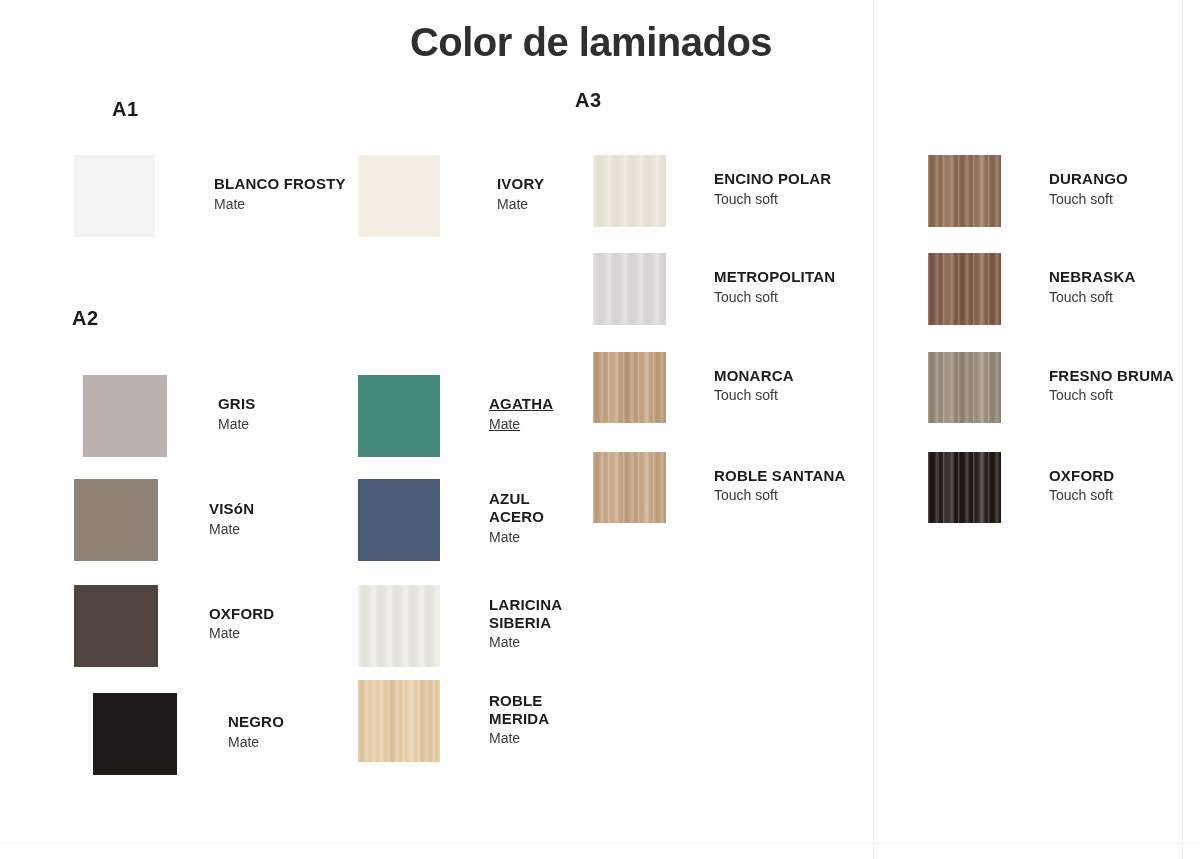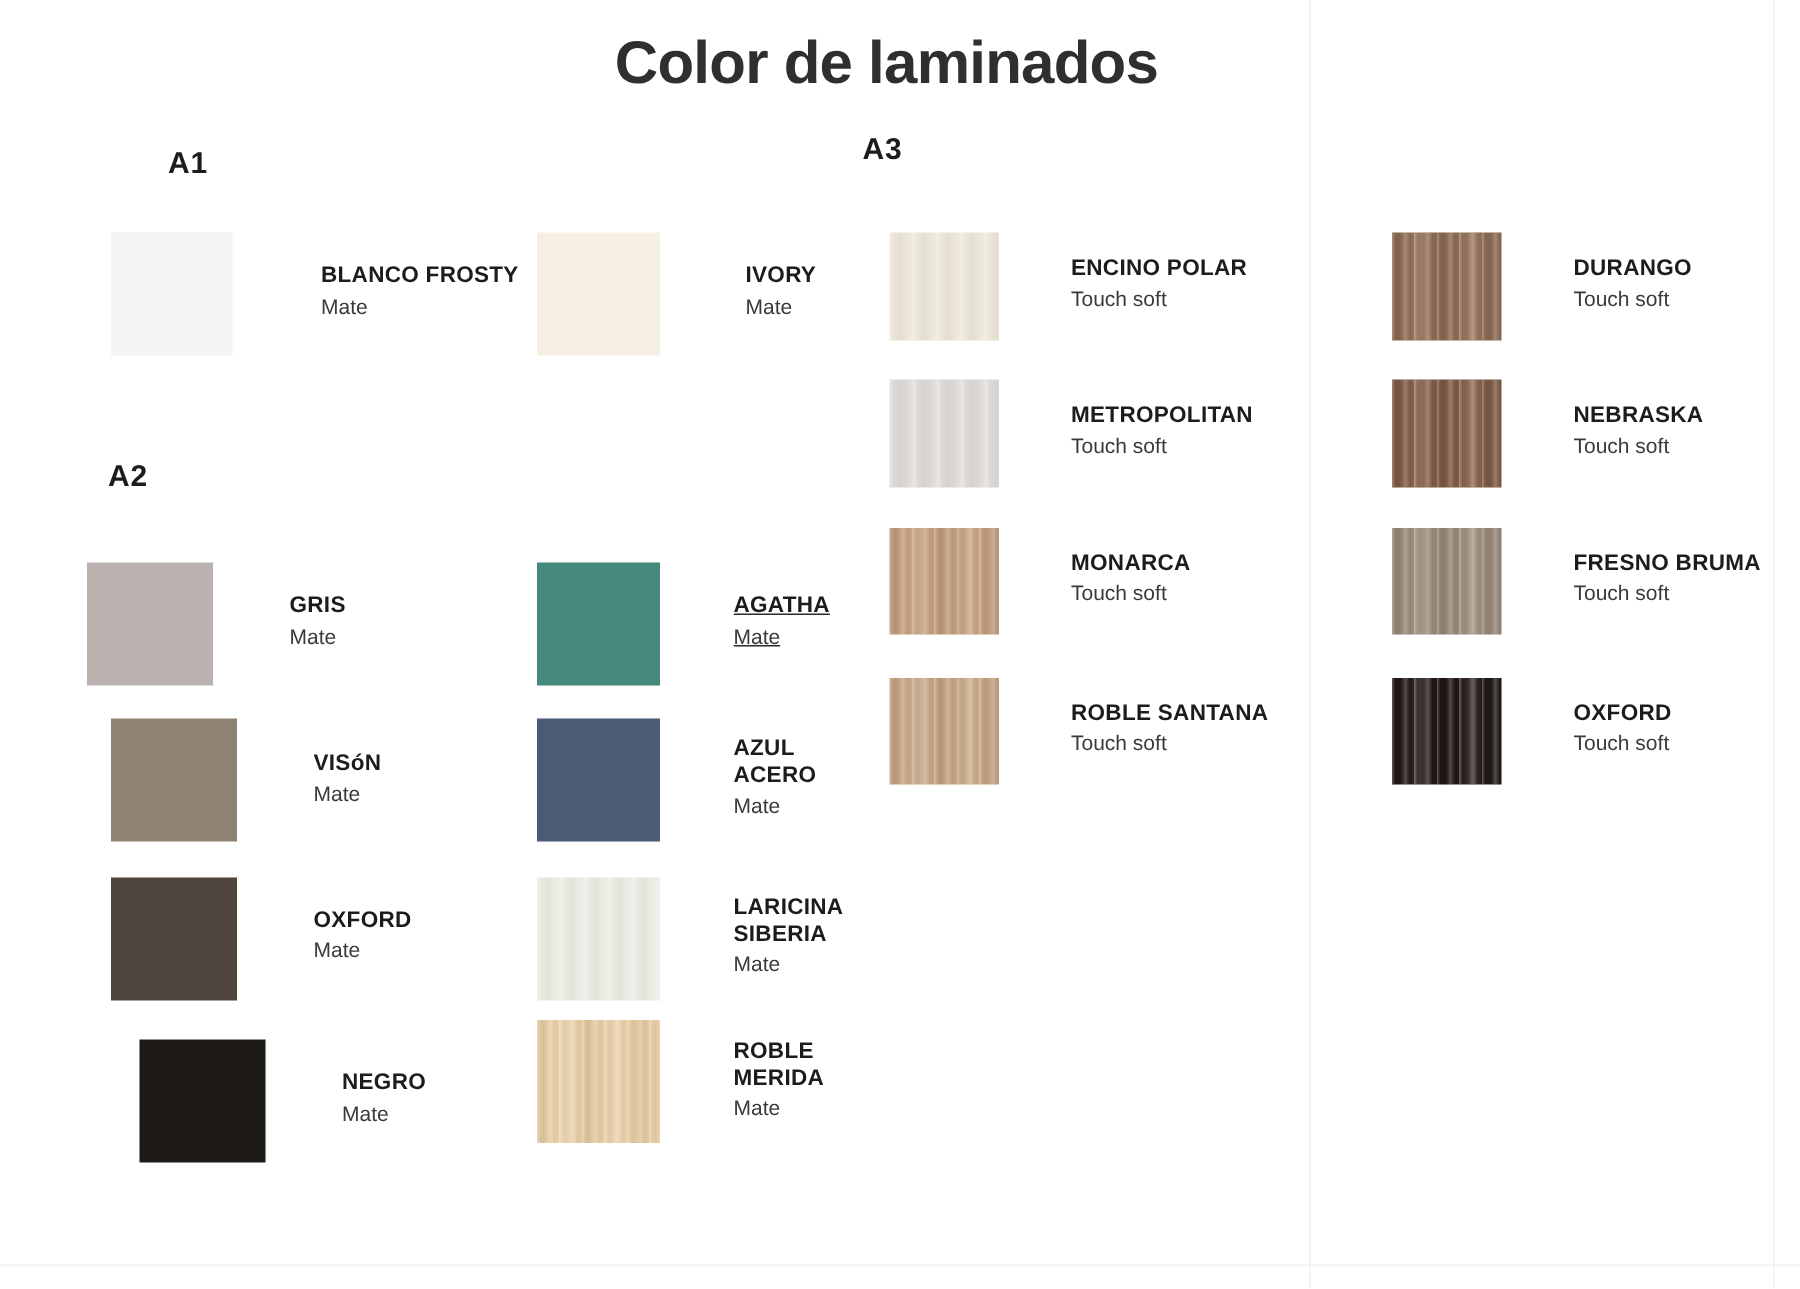--- a/index.html
+++ b/index.html
@@ -139,21 +139,21 @@
       </div>
     </div>
     <div class="swatch-item" style="left: 358px; top: 155px;">
       <div class="swatch-chip" style="width: 82px; height: 82px; background: rgb(245, 240, 227);"></div>
       <div class="swatch-text" style="margin-left: 15px; margin-top: -4px; width: 130px;">
         <div class="swatch-name">IVORY</div>
         <div class="swatch-finish">Mate</div>
       </div>
     </div>
     <div class="group-label" style="left: 72px; top: 307px;">A2</div>
-    <div class="swatch-item" style="left: 58px; top: 375px;">
+    <div class="swatch-item" style="left: 83px; top: 375px;">
       <div class="swatch-chip" style="width: 84px; height: 82px; background: rgb(187, 177, 174);"></div>
       <div class="swatch-text" style="margin-left: 9px; margin-top: -4px; width: 160px;">
         <div class="swatch-name">GRIS</div>
         <div class="swatch-finish">Mate</div>
       </div>
     </div>
     <div class="swatch-item" style="left: 74px; top: 479px;">
       <div class="swatch-chip" style="width: 84px; height: 82px; background: rgb(142, 130, 117);"></div>
       <div class="swatch-text" style="margin-left: 9px; margin-top: -2px; width: 160px;">
         <div class="swatch-name">VISóN</div>

